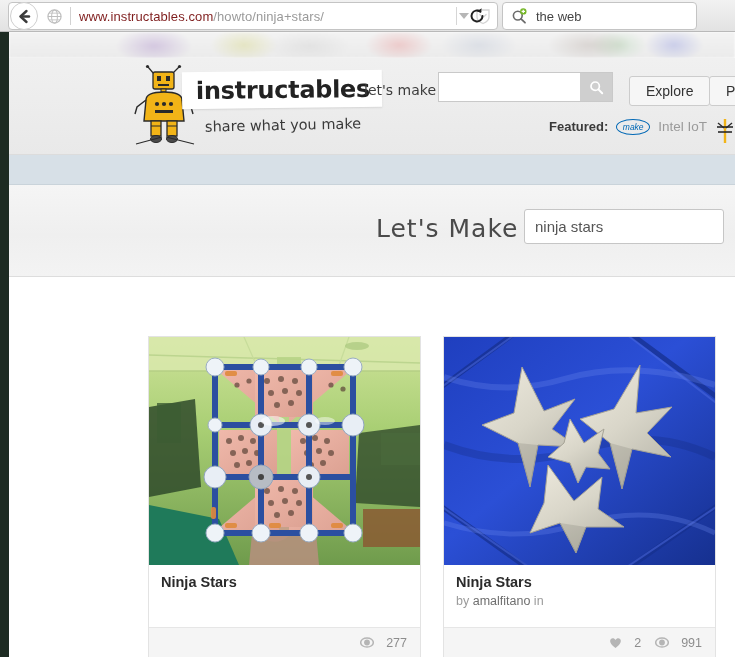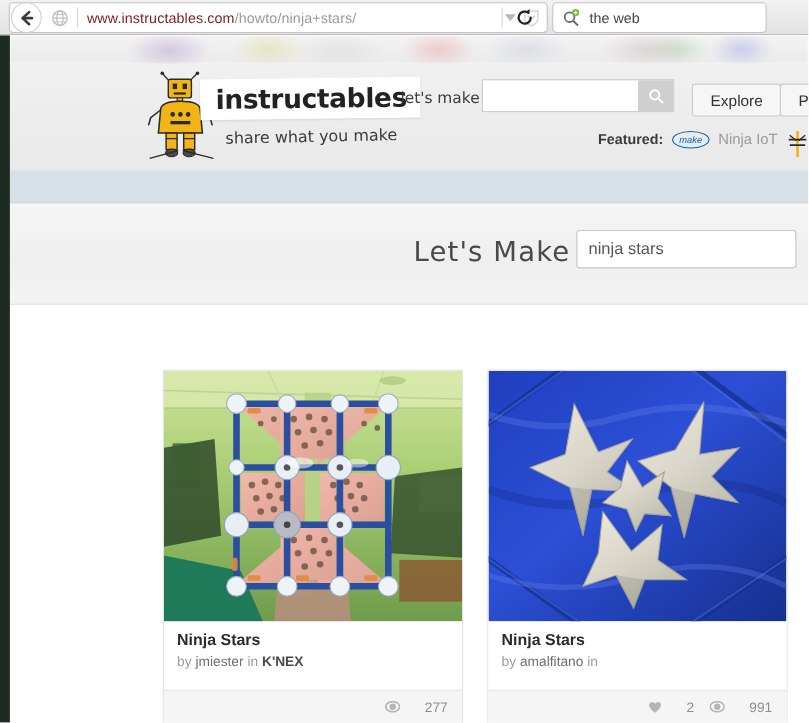--- a/index.html
+++ b/index.html
@@ -421,21 +421,21 @@
     border-top: 1px solid #e6e6e6;
     display: flex;
     align-items: center;
     justify-content: flex-end;
     gap: 14px;
     padding-right: 13px;
   }
   .stat {
     display: flex;
     align-items: center;
-    gap: 22px;
+    gap: 12px;
     font-size: 12.5px;
     color: #8d8d8d;
   }
 
   
   .knex-scene { width: 100%; height: 100%; display: block; }
 
   
   .fabric-scene { width: 100%; height: 100%; display: block; }
 </style>
@@ -558,21 +558,21 @@
       </div>
 
       <div class="hdr-btn" id="btn-explore">Explore</div>
       <div class="hdr-btn" id="btn-publish">Pub</div>
 
       <div class="featured-row">
         <div class="featured-lbl">Featured:</div>
         <div class="intel-logo">
           <span>make</span>
         </div>
-        <div class="intel-text">Ninja IoT</div>
+        <div class="intel-text">Intel IoT</div>
         <svg class="autodesk-icon" viewBox="0 0 20 24">
           <line x1="10" y1="0" x2="10" y2="24" stroke="#f2b417" stroke-width="2.4"></line>
           <line x1="2" y1="8" x2="18" y2="8" stroke="#2a2a2a" stroke-width="1.6"></line>
           <line x1="3" y1="13" x2="17" y2="13" stroke="#2a2a2a" stroke-width="1.6"></line>
           <line x1="3" y1="4" x2="9" y2="9" stroke="#2a2a2a" stroke-width="1.3"></line>
           <line x1="17" y1="4" x2="11" y2="9" stroke="#2a2a2a" stroke-width="1.3"></line>
         </svg>
       </div>
     </div>
 
@@ -717,26 +717,20 @@
               <rect x="120" y="186" width="12" height="5" rx="2"></rect>
               <rect x="62" y="170" width="5" height="12" rx="2"></rect>
             </g>
 
             <ellipse cx="124" cy="84" rx="12" ry="5" fill="#ffffff" opacity=".55"></ellipse>
             <ellipse cx="176" cy="84" rx="10" ry="4" fill="#ffffff" opacity=".45"></ellipse>
           </svg>
         </div>
         <div class="card-body">
           <div class="card-title">Ninja Stars</div>
-          <div class="card-meta">
-            <span>by</span>
-            <span class="author">jmiester</span>
-            <span>in</span>
-            <span class="chan">K'NEX</span>
-          </div>
         </div>
         <div class="card-foot">
           <div class="stat">
             <svg width="14" height="11" viewBox="0 0 14 11">
               <ellipse cx="7" cy="5.5" rx="6.3" ry="4.6" fill="none" stroke="#b5b5b5" stroke-width="1.5"></ellipse>
               <circle cx="7" cy="5.5" r="2.9" fill="#b5b5b5"></circle>
             </svg>
             <span>277</span>
           </div>
         </div>

